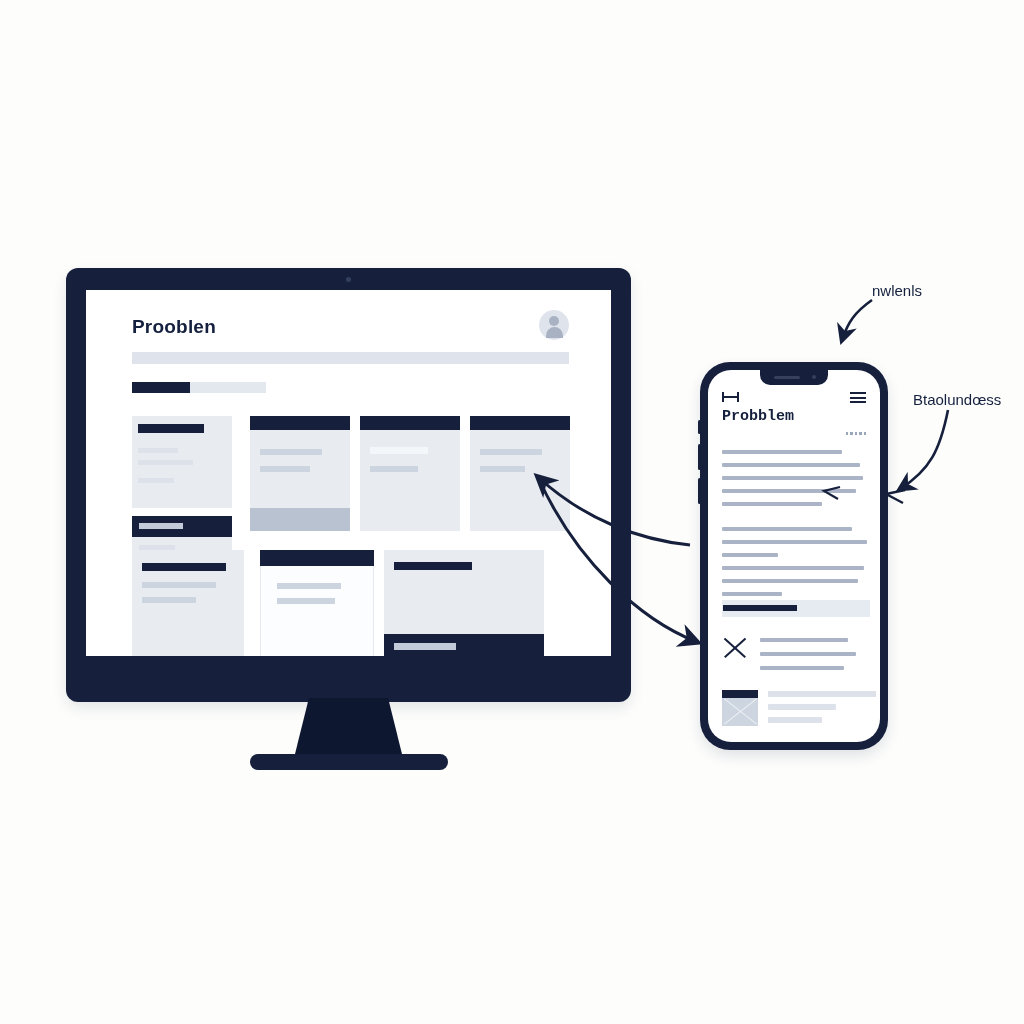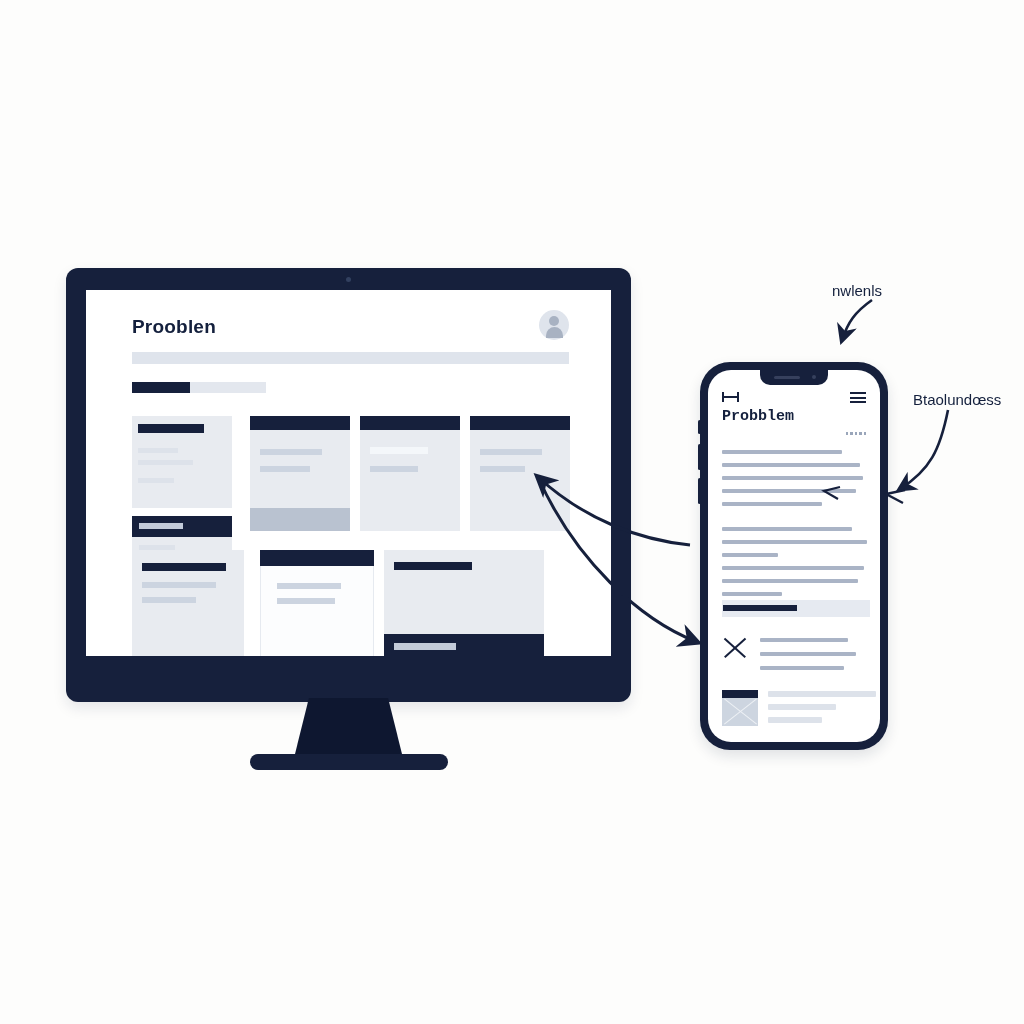--- a/index.html
+++ b/index.html
@@ -307,21 +307,21 @@
     inset: 0;
     pointer-events: none;
   }
   .anno-label {
     position: absolute;
     font-size: 15px;
     color: #14203d;
     font-family: "Liberation Sans", sans-serif;
     white-space: nowrap;
   }
-  #anno-1 { left: 832px; top: 282px; }
+  #anno-1 { left: 872px; top: 282px; }
   #anno-2 { left: 913px; top: 391px; }
 </style>
 </head>
 <body>
 
 <div id="stage">
 
   <div id="monitor">
     <div id="monitor-frame"></div>
     <div id="monitor-camera"></div>

